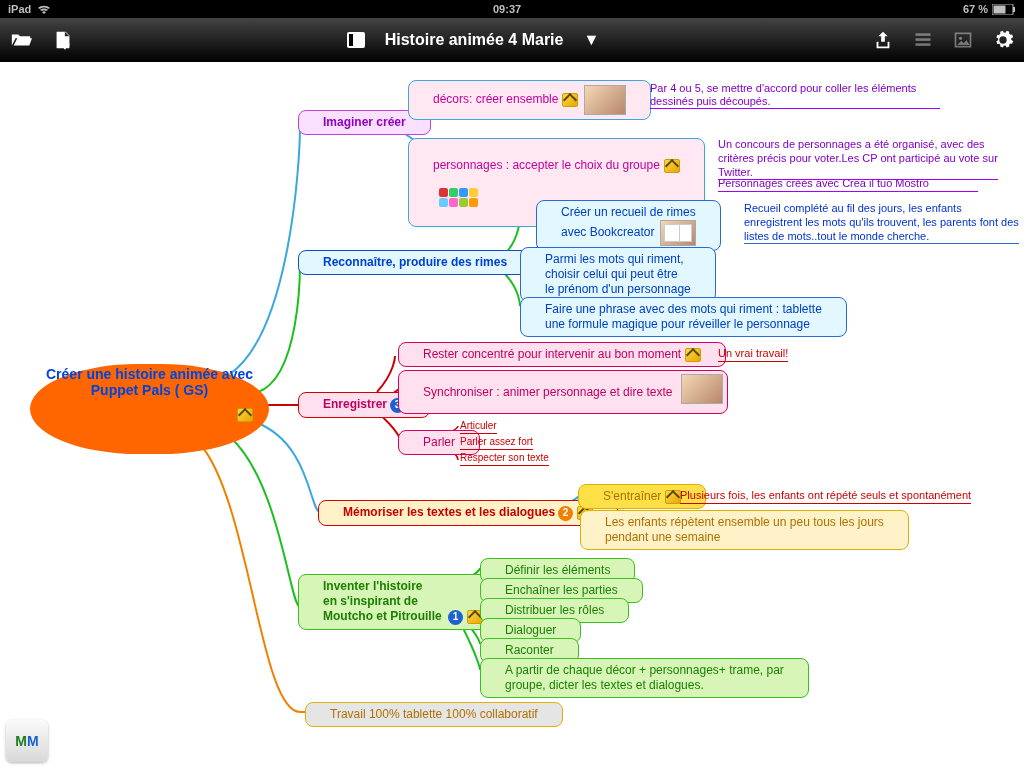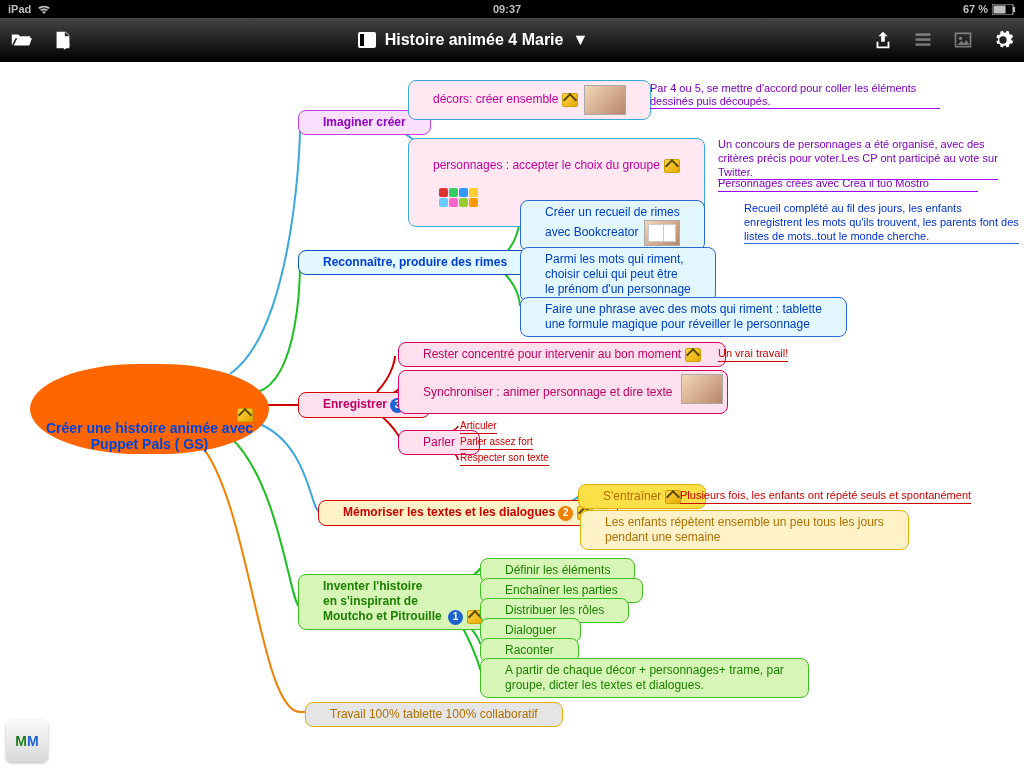--- a/index.html
+++ b/index.html
@@ -2,41 +2,41 @@
 <html><head>
 <meta charset="utf-8">
 <style>
 html,body{margin:0;padding:0;width:1024px;height:768px;font-family:"Helvetica Neue",Arial,sans-serif;font-size:12px;background:#fff;overflow:hidden}
 .status{height:18px;background:#000;color:#bfbfbf;display:flex;align-items:center;padding:0 8px;font-size:11px;font-weight:bold}
 .status .left{display:flex;align-items:flex-start;gap:6px}
 .status .center{flex:1;text-align:center}
 .status .right{display:flex;align-items:center;gap:4px}
 .toolbar{height:44px;background:linear-gradient(#444,#000);display:flex;align-items:center;color:#fff;font-size:16px;font-weight:bold;padding:0 10px}
 .tb-left{display:flex;gap:20px}
-.tb-title{flex:1;text-align:center;display:flex;align-items:center;justify-content:center;gap:9px}
+.tb-title{flex:1;text-align:center;display:flex;align-items:center;justify-content:center;gap:20px}
 .tb-right{display:flex;gap:18px;align-items:center}
 .tb-icon{width:22px;height:22px;display:inline-flex;align-items:center;justify-content:center;fill:#fff;color:#fff}
 .dim{opacity:.4}
 .canvas{position:relative;width:1024px;height:706px;background:#fff}
 svg.lines{position:absolute;left:0;top:0;width:1024px;height:706px;pointer-events:none}
 .node{position:absolute;border-radius:8px;padding:4px 24px;font-size:12px;line-height:1.25;border:1px solid;background:#fff;white-space:pre-line}
 .pen{display:inline-block;width:14px;height:12px;background:linear-gradient(135deg,#ffd54a,#e6a800);border:1px solid #caa100;border-radius:2px;vertical-align:middle;margin-left:4px;position:relative}
 .pen:after{content:"";position:absolute;left:2px;top:1px;width:8px;height:8px;border-top:2px solid #5a4a00;border-left:2px solid #5a4a00;transform:rotate(45deg)}
 .img{display:inline-block;vertical-align:middle;border:1px solid #aaa;background:linear-gradient(135deg,#f3d8b5,#b8866b);width:40px;height:28px;margin-left:6px;position:relative}
 .img.s{width:34px;height:24px}
 .img.book:before{content:"";position:absolute;inset:3px;background:#fff;border:1px solid #ccc}
 .img.book:after{content:"";position:absolute;left:18px;top:3px;bottom:3px;width:0;border-left:1px solid #ccc}
 .note{position:absolute;font-size:11px;line-height:1.25}
 .note.red{color:#cc0000;border-bottom:1px solid #cc0000}
 .note.purple{color:#8000c0;border-bottom:1px solid #a000ff}
 .note.blue{color:#0033cc;border-bottom:1px solid #2a6ad6}
 .badge{display:inline-flex;justify-content:center;align-items:center;width:15px;height:15px;border-radius:50%;color:#fff;font-size:10px;font-weight:bold;margin-left:3px}
 .b-blue{background:#1e62d0}
 .b-orange{background:#f08000}
-.root{position:absolute;left:30px;top:302px;width:235px;height:86px;background:#ff6600;border:2px solid #ff6600;border-radius:50%/55%;display:flex;align-items:flex-end;justify-content:center;text-align:center;color:#0044dd;font-weight:bold;font-size:14px}
+.root{position:absolute;left:30px;top:302px;width:235px;height:86px;background:#ff6600;border:2px solid #ff6600;border-radius:50%/55%;display:flex;align-items:flex-start;justify-content:center;text-align:center;color:#0044dd;font-weight:bold;font-size:14px}
 .root .pen{position:absolute;right:14px;top:42px}
 .mm-logo{position:absolute;left:6px;bottom:6px;width:42px;height:42px;border-radius:6px;background:linear-gradient(#fafafa,#d8d8d8);box-shadow:0 1px 3px rgba(0,0,0,.3);display:flex;align-items:center;justify-content:center;font-weight:bold;font-size:14px}
 .mm-logo span:first-child{color:#1d7d1d}
 .mm-logo span:last-child{color:#1a5fd6}
 .grid{display:grid;grid-template-columns:repeat(4,9px);gap:1px}
 .grid i{width:9px;height:9px;border-radius:2px}
 </style>
 </head>
 <body>
 
@@ -153,21 +153,21 @@
   <span style="display:inline-block;vertical-align:middle;margin-left:6px">
     <span class="grid"><i style="background:#d33"></i><i style="background:#3c6"></i><i style="background:#39f"></i><i style="background:#fc3"></i><i style="background:#6cf"></i><i style="background:#f6c"></i><i style="background:#9c3"></i><i style="background:#f90"></i></span>
   </span>
 </div>
 <div class="note purple" style="left:718px;top:115px;width:260px">Personnages créés avec Crea il tuo Mostro</div>
 <div class="note purple" style="left:718px;top:76px;width:280px">Un concours de personnages a été organisé, avec des
 critères précis pour voter.Les CP ont participé au vote sur
 Twitter.</div>
 
 <div class="node" style="left:298px;top:188px;border-color:#1050c0;background:#e2f7ff;color:#0040d0;font-weight:bold"><span>Reconnaître, produire des rimes</span></div>
-<div class="node" style="left:520px;top:138px;border-color:#2a6ad6;background:#e2f7ff;color:#0040c0"><span>Créer un recueil de rimes
+<div class="node" style="left:536px;top:138px;border-color:#2a6ad6;background:#e2f7ff;color:#0040c0"><span>Créer un recueil de rimes
 avec Bookcreator</span><span class="img s book"></span></div>
 <div class="note blue" style="left:744px;top:140px;width:275px">Recueil complété au fil des jours, les enfants enregistrent
 les mots qu'ils trouvent, les parents font des listes de
 mots..tout le monde cherche.</div>
 <div class="node" style="left:520px;top:185px;border-color:#2a6ad6;background:#e2f7ff;color:#0040c0"><span>Parmi les mots qui riment,
 choisir celui qui peut être
 le prénom d'un personnage</span></div>
 <div class="node" style="left:520px;top:235px;border-color:#2a6ad6;background:#e2f7ff;color:#0040c0"><span>Faire une  phrase avec des mots qui riment : tablette
 une formule magique pour réveiller le personnage</span></div>
 

